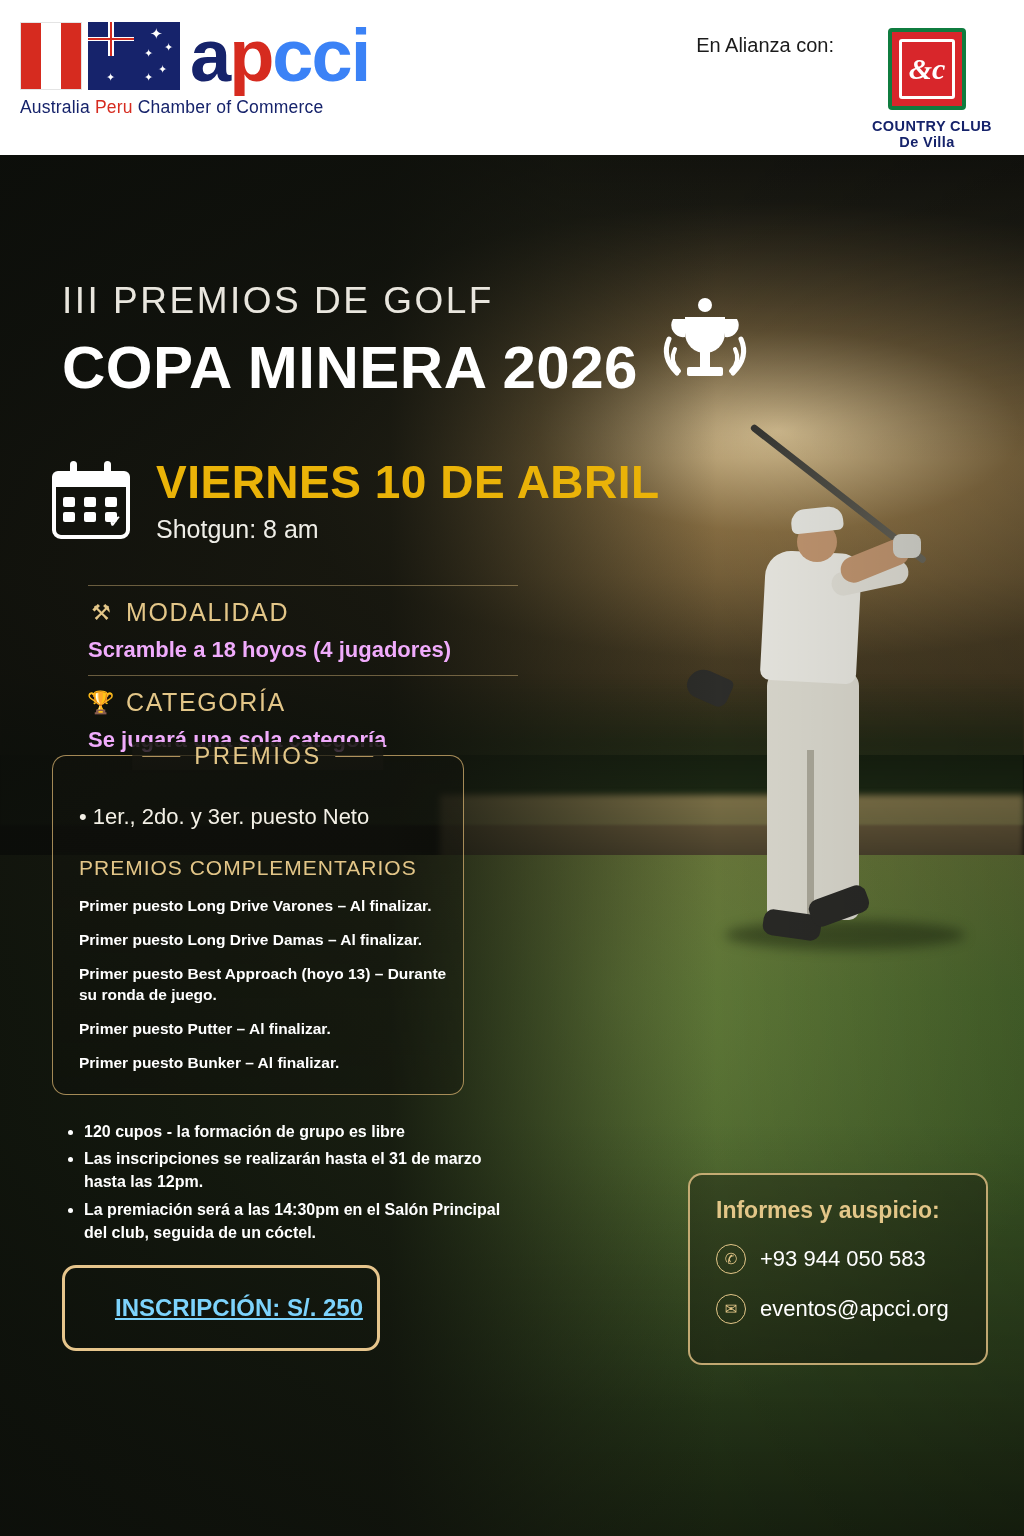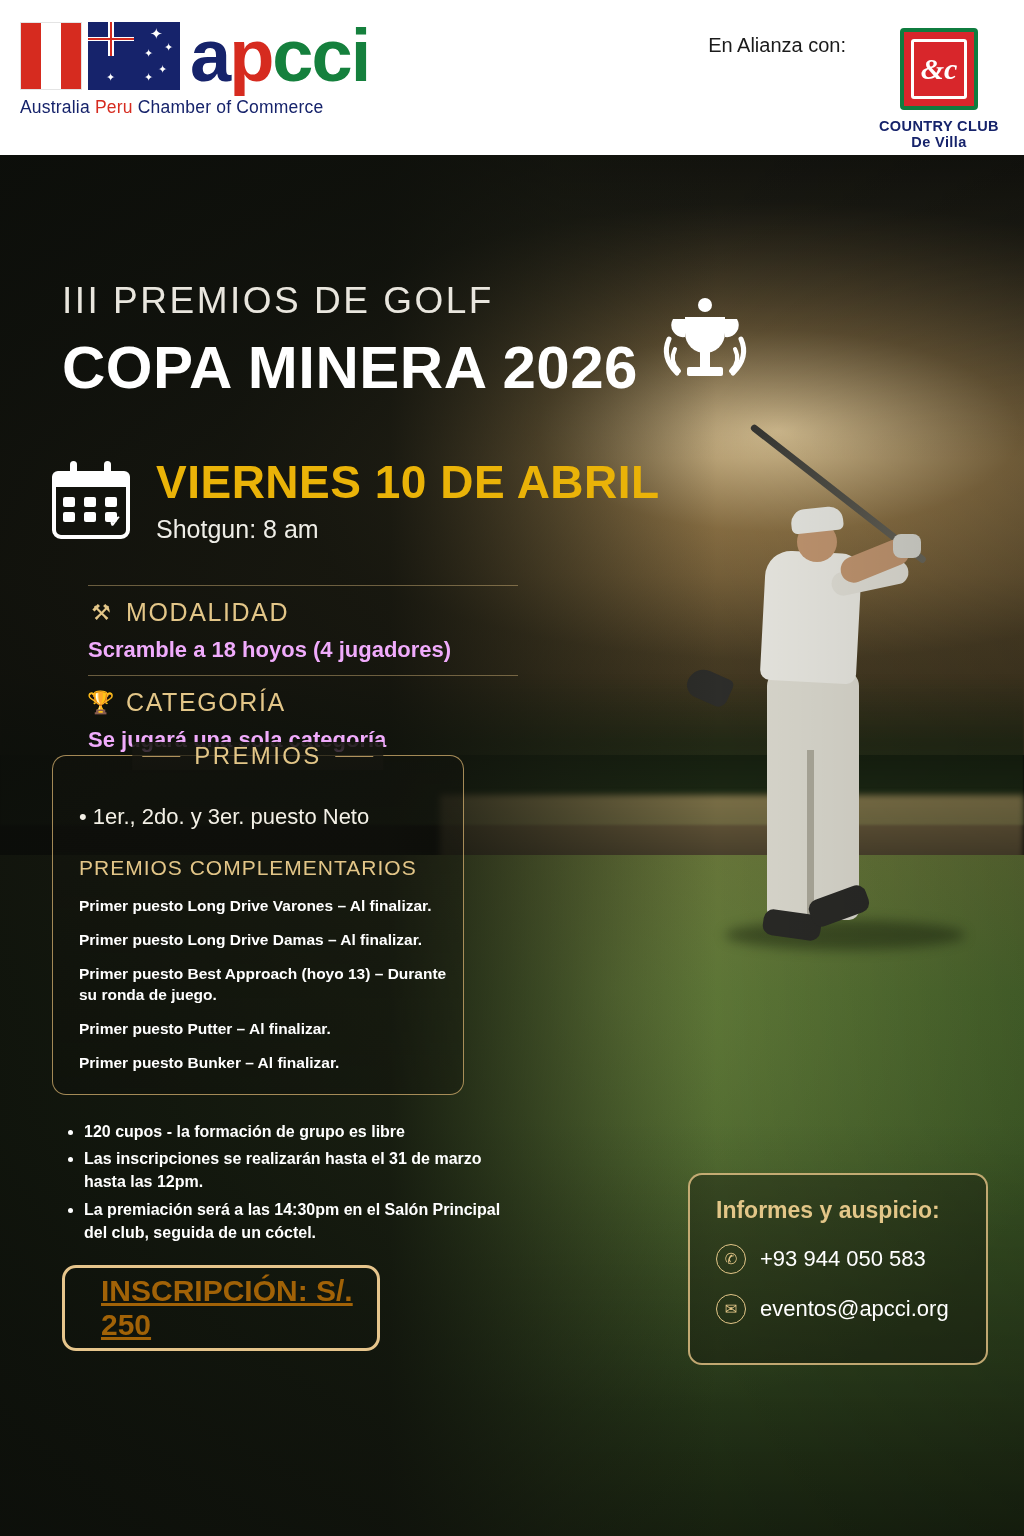--- a/index.html
+++ b/index.html
@@ -52,28 +52,28 @@
       linear-gradient(to right, transparent 47%, #d62b1f 47% 53%, transparent 53%);
   }
   .star { position: absolute; color: #fff; font-size: 11px; line-height: 11px; }
   .s-big { font-size: 15px; }
   .apcci-word {
     font-size: 74px; line-height: 68px; font-weight: bold;
     letter-spacing: -2px; margin-left: 10px;
   }
   .apcci-word .a { color: #16236b; }
   .apcci-word .p { color: #d62b1f; }
-  .apcci-word .cci { color: #15803d; }
+  .apcci-word .cci { color: #3b82f6; }
   .apcci-sub {
     margin-top: 7px; font-size: 17.5px; letter-spacing: .2px;
     color: #16236b;
   }
   .apcci-sub .red { color: #d62b1f; margin-top: 48px; }
   .alianza {
-    position: absolute; right: 20px; top: 28px;
+    position: absolute; right: 32px; top: 28px;
     display: flex; align-items: flex-start; gap: 28px;
   }
   .alianza-text {
     font-size: 20px; color: #1b1b1b; margin-top: 6px; white-space: nowrap;
   }
   .ccv-logo { text-align: center; width: 130px; }
   .ccv-shield {
     width: 78px; height: 82px; margin: 0 auto;
     border: 4px solid #0f7c3f;
     background: #d8262b;
@@ -83,21 +83,21 @@
   .ccv-shield::before {
     content:""; position:absolute; left:7px; top:7px; right:7px; bottom:7px;
     border: 3px solid #ffffff; border-radius: 3px;
   }
   .ccv-shield .mono {
     position: absolute; inset: 0; display:flex; align-items:center; justify-content:center;
     color:#fff; font-family:"Liberation Serif", serif; font-style: italic;
     font-size: 30px; font-weight: bold;
   }
   .ccv-name {
-    margin-top: 8px; color:#16236b; font-size: 14.5px; letter-spacing:.4px; font-weight:bold;
+    margin-top: 8px; color:#16236b; font-size: 14.5px; letter-spacing:.4px; font-weight:bold;text-align:right;
   }
   .ccv-name2 { color:#16236b; font-size: 14.5px; letter-spacing:.4px; font-weight:bold;}
 
   
   .photo {
     position: absolute; left: 0; top: 155px; width: 1024px; height: 1381px;
     background:
       radial-gradient(circle at 72% 30%, rgba(255,216,150,0.55) 0%, rgba(255,190,110,0.18) 28%, rgba(0,0,0,0) 55%),
       linear-gradient(to bottom,
         #2b2a22 0%,
@@ -218,21 +218,21 @@
   .premios-list li { list-style:none; color:#ffffff; font-size: 15.5px; font-weight:bold; line-height: 1.35; margin-bottom: 13px; }
 
   .bullets { position:absolute; left:62px; top:965px; width: 440px; }
   .bullets li { color:#ffffff; font-size: 16px; font-weight: bold; line-height: 1.45; margin-bottom: 4px; margin-left: 22px; }
 
   .price-box {
     position:absolute; left:62px; top:1110px; width: 318px; height: 86px;
     border: 3px solid #e6c58c; border-radius: 14px;
     display:flex; align-items:center; justify-content:center;
   }
-  .price-text { color:#a16207; font-size: 30px; font-weight: bold; text-decoration: underline; margin-left: 36px; }
+  .price-text { color:#7dd3fc; font-size: 24px; font-weight: bold; text-decoration: underline; margin-left: 36px; }
 
   .contact-box {
     position:absolute; left:688px; top:1018px; width: 300px; height: 192px;
     border: 2px solid rgba(222,190,130,.85); border-radius: 14px;
     background: rgba(16,18,12,.35);
     padding: 22px 0 0 26px;
   }
   .contact-title { color:#e3c688; font-size: 23px; font-weight: bold; }
   .contact-row { display:flex; align-items:center; gap:14px; margin-top: 20px; }
   .c-ico {

